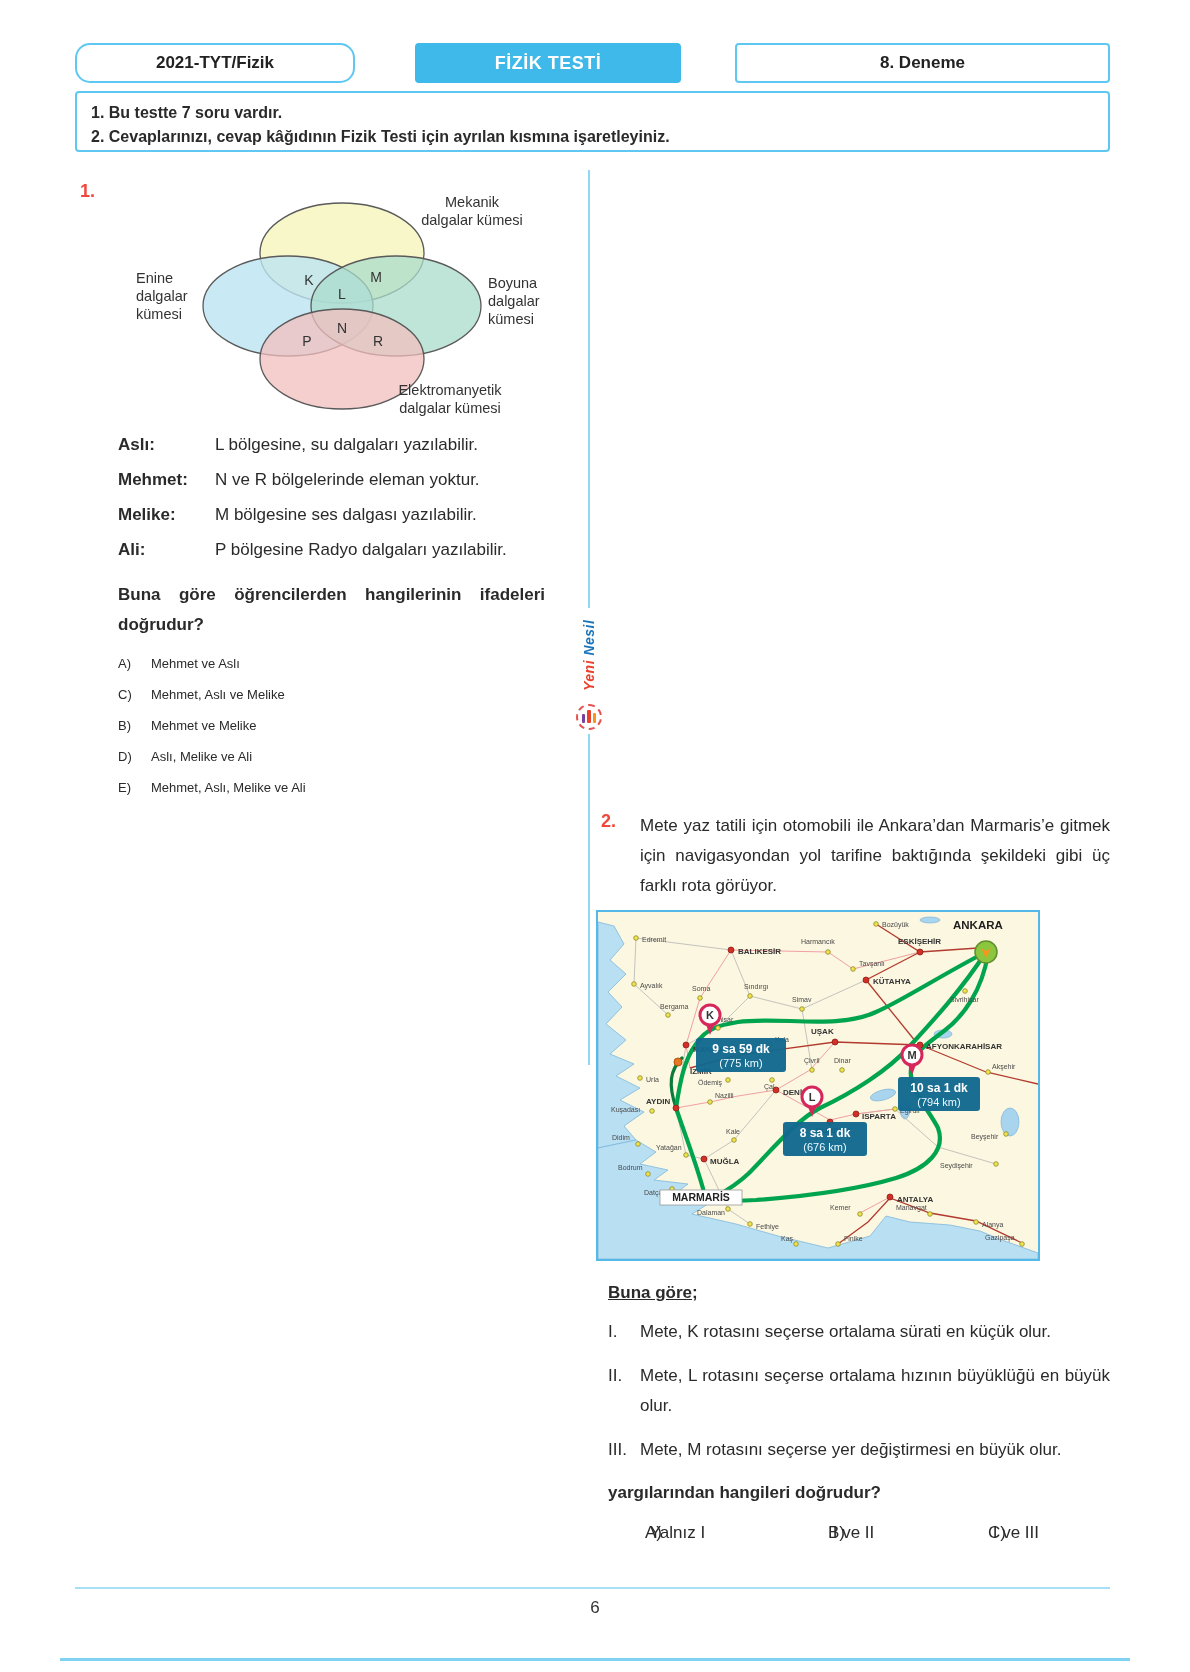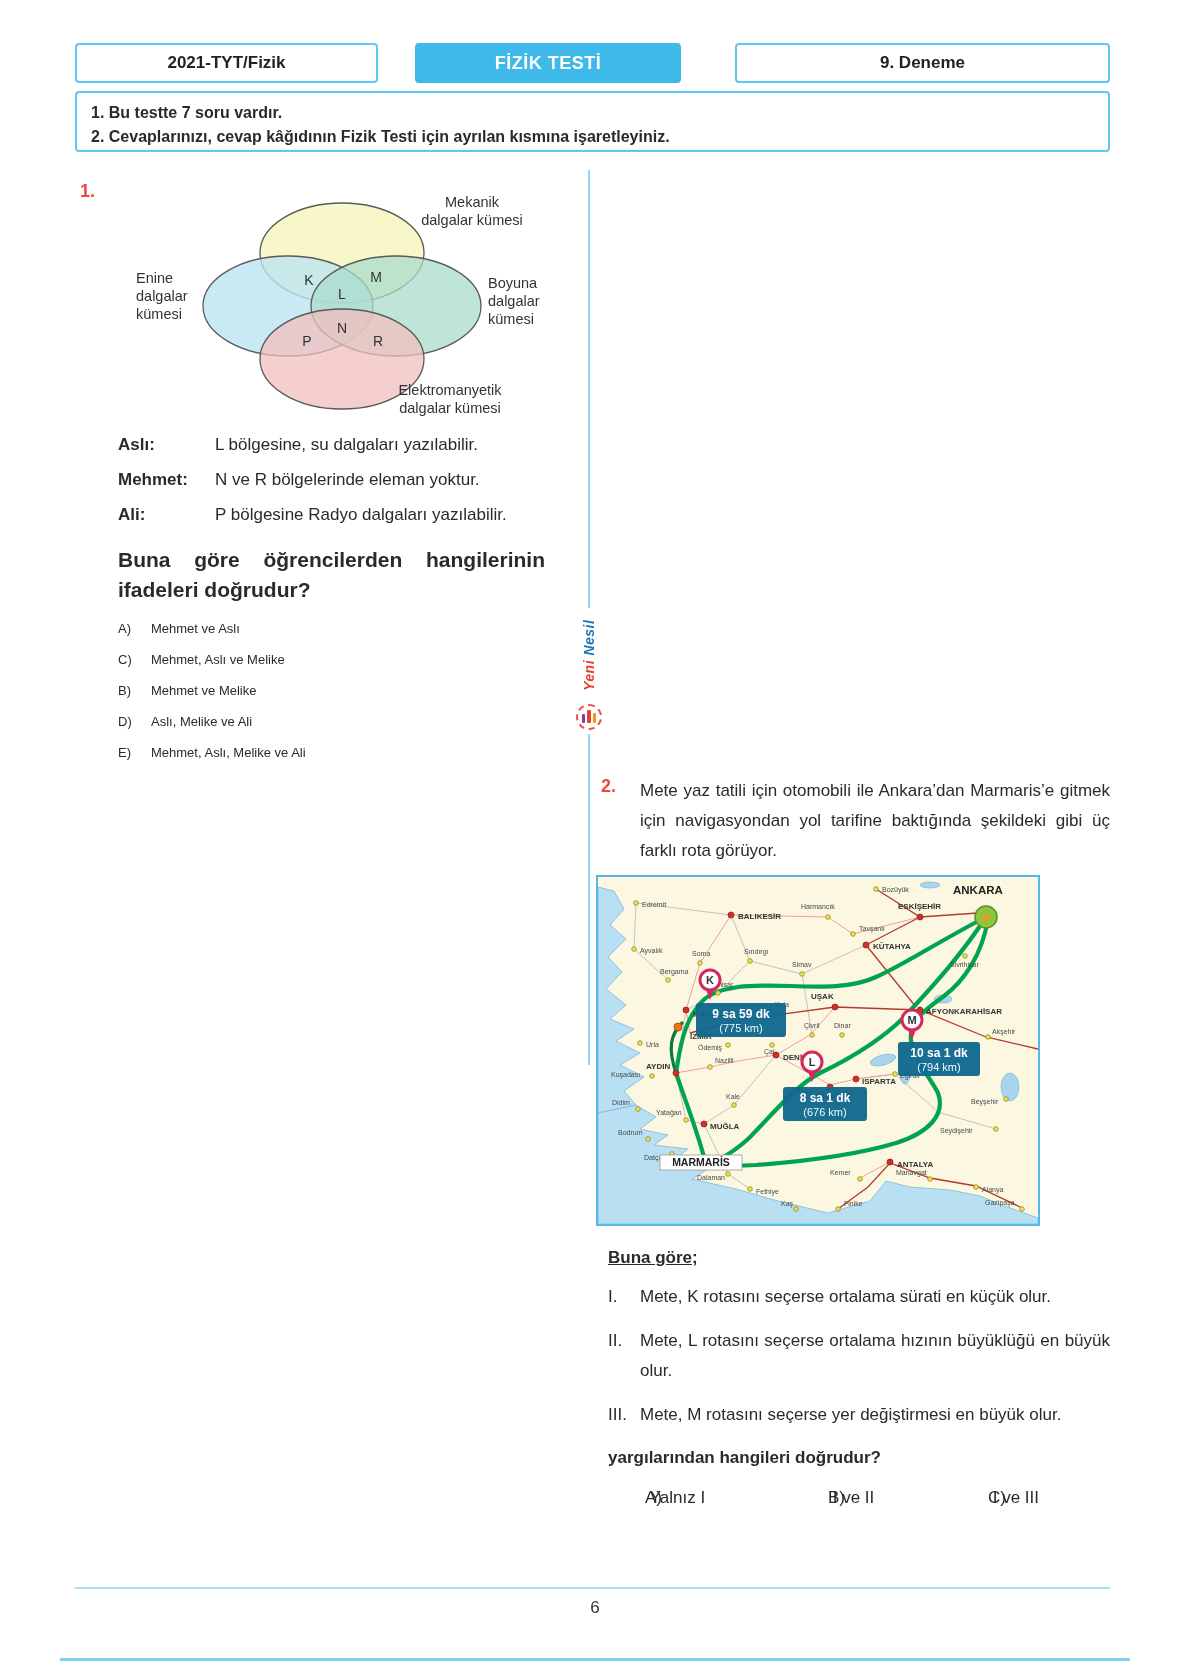--- a/index.html
+++ b/index.html
@@ -3,21 +3,21 @@
 <meta charset="utf-8">
 <style>
   html,body{margin:0;padding:0;background:#ffffff;}
   body{font-family:"Liberation Sans",sans-serif;color:#2a2a2a;}
   .page{position:relative;width:1190px;height:1672px;background:#fff;overflow:hidden;}
 
   
   .hdr-box{position:absolute;top:43px;height:40px;box-sizing:border-box;border:2px solid #5fc8f2;
            border-radius:4px;background:#fff;display:flex;align-items:center;justify-content:center;
            font-weight:bold;font-size:17px;color:#222;}
-  .hdr-left{left:75px;width:303px;}
+  .hdr-left{left:75px;width:280px;border-radius:15px;}
   .hdr-center{left:415px;width:266px;background:#3fb8ea;border-color:#3fb8ea;color:#fff;font-size:18px;letter-spacing:.5px;}
   .hdr-right{left:735px;width:375px;}
   .instructions{position:absolute;left:75px;top:91px;width:1035px;height:61px;box-sizing:border-box;
                 border:2px solid #5fc8f2;border-radius:4px;padding:8px 14px;font-weight:bold;
                 font-size:16px;line-height:24px;background:#fff;}
 
   
   .divider-v{position:absolute;left:588px;top:170px;width:2px;height:895px;background:#8ed9f5;}
   .q1{position:absolute;left:75px;top:175px;width:470px;}
   .q2{position:absolute;left:596px;top:175px;width:514px;}
@@ -26,21 +26,21 @@
   .qnum{position:absolute;left:5px;top:0;color:#f0493c;font-weight:bold;font-size:18px;}
   .qtext{margin:0 0 0 43px;font-size:17px;line-height:30px;text-align:justify;}
 
   
   .venn-svg{display:block;margin:6px 0 0 45px;}
   .venn-label{font-size:14.5px;fill:#333;}
   .venn-region{font-size:14px;fill:#333;}
   .stmts{margin:14px 0 0 43px;}
   .stmt-row{display:grid;grid-template-columns:97px 1fr;font-size:17px;margin-bottom:15px;}
   .stmt-name{font-weight:bold;}
-  .prompt{margin:20px 0 0 43px;font-size:21px;font-weight:bold;line-height:30px;text-align:justify;}
+  .prompt{margin:20px 0 0 43px;font-size:17px;font-weight:bold;line-height:30px;text-align:justify;}
   .opts-v{margin:16px 0 0 43px;}
   .opt{font-size:13px;margin-bottom:16px;}
   .opt .letter{display:inline-block;width:33px;}
 
   
   .map-frame{margin:9px 0 0 0;width:440px;border:2px solid #54b9e9;background:#fcf7e0;}
   .map-frame svg{display:block;}
   .city-minor{font-size:7px;fill:#4a4a4a;}
   .city-major{font-size:8px;font-weight:bold;fill:#343434;}
   .capital-label{font-size:11.5px;font-weight:bold;fill:#1d1d1d;}
@@ -79,21 +79,21 @@
 
 <div class="page">
 
   <div class="hdr-box hdr-left">
       <span>2021-TYT/Fizik</span>
     </div>
   <div class="hdr-box hdr-center">
       <span>FİZİK TESTİ</span>
     </div>
   <div class="hdr-box hdr-right">
-      <span>9. Deneme</span>
+      <span>8. Deneme</span>
     </div>
 
   <div class="instructions">
     <div>1. Bu testte 7 soru vardır.</div>
     <div>2. Cevaplarınızı, cevap kâğıdının Fizik Testi için ayrılan kısmına işaretleyiniz.</div>
   </div>
 
   <div class="divider-v"></div>
 
   <div class="q1 question">
@@ -131,20 +131,24 @@
     </svg>
 
     <div class="stmts">
       <div class="stmt-row">
         <span class="stmt-name">Aslı:</span>
         <span>L bölgesine, su dalgaları yazılabilir.</span>
       </div>
       <div class="stmt-row">
         <span class="stmt-name">Mehmet:</span>
         <span>N ve R bölgelerinde eleman yoktur.</span>
+      </div>
+      <div class="stmt-row">
+        <span class="stmt-name">Melike:</span>
+        <span>M bölgesine ses dalgası yazılabilir.</span>
       </div>
       <div class="stmt-row">
         <span class="stmt-name">Ali:</span>
         <span>P bölgesine Radyo dalgaları yazılabilir.</span>
       </div>
     </div>
 
     <p class="prompt">Buna göre öğrencilerden hangilerinin ifadeleri doğrudur?</p>
 
     <div class="opts-v">

